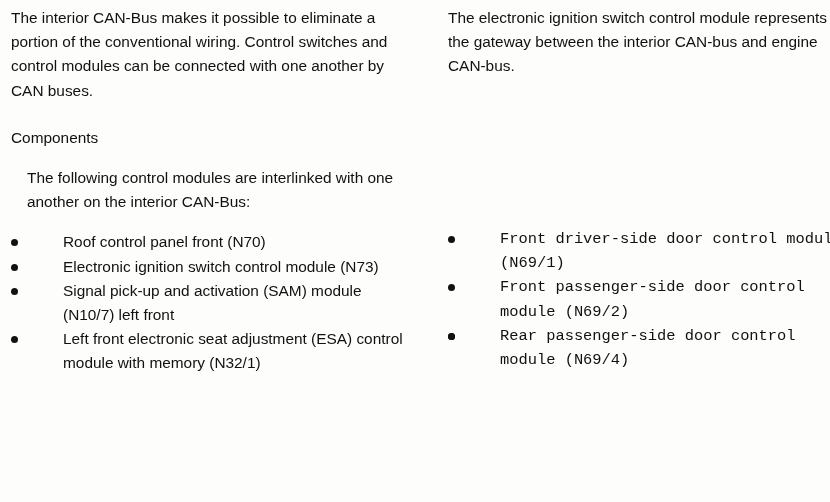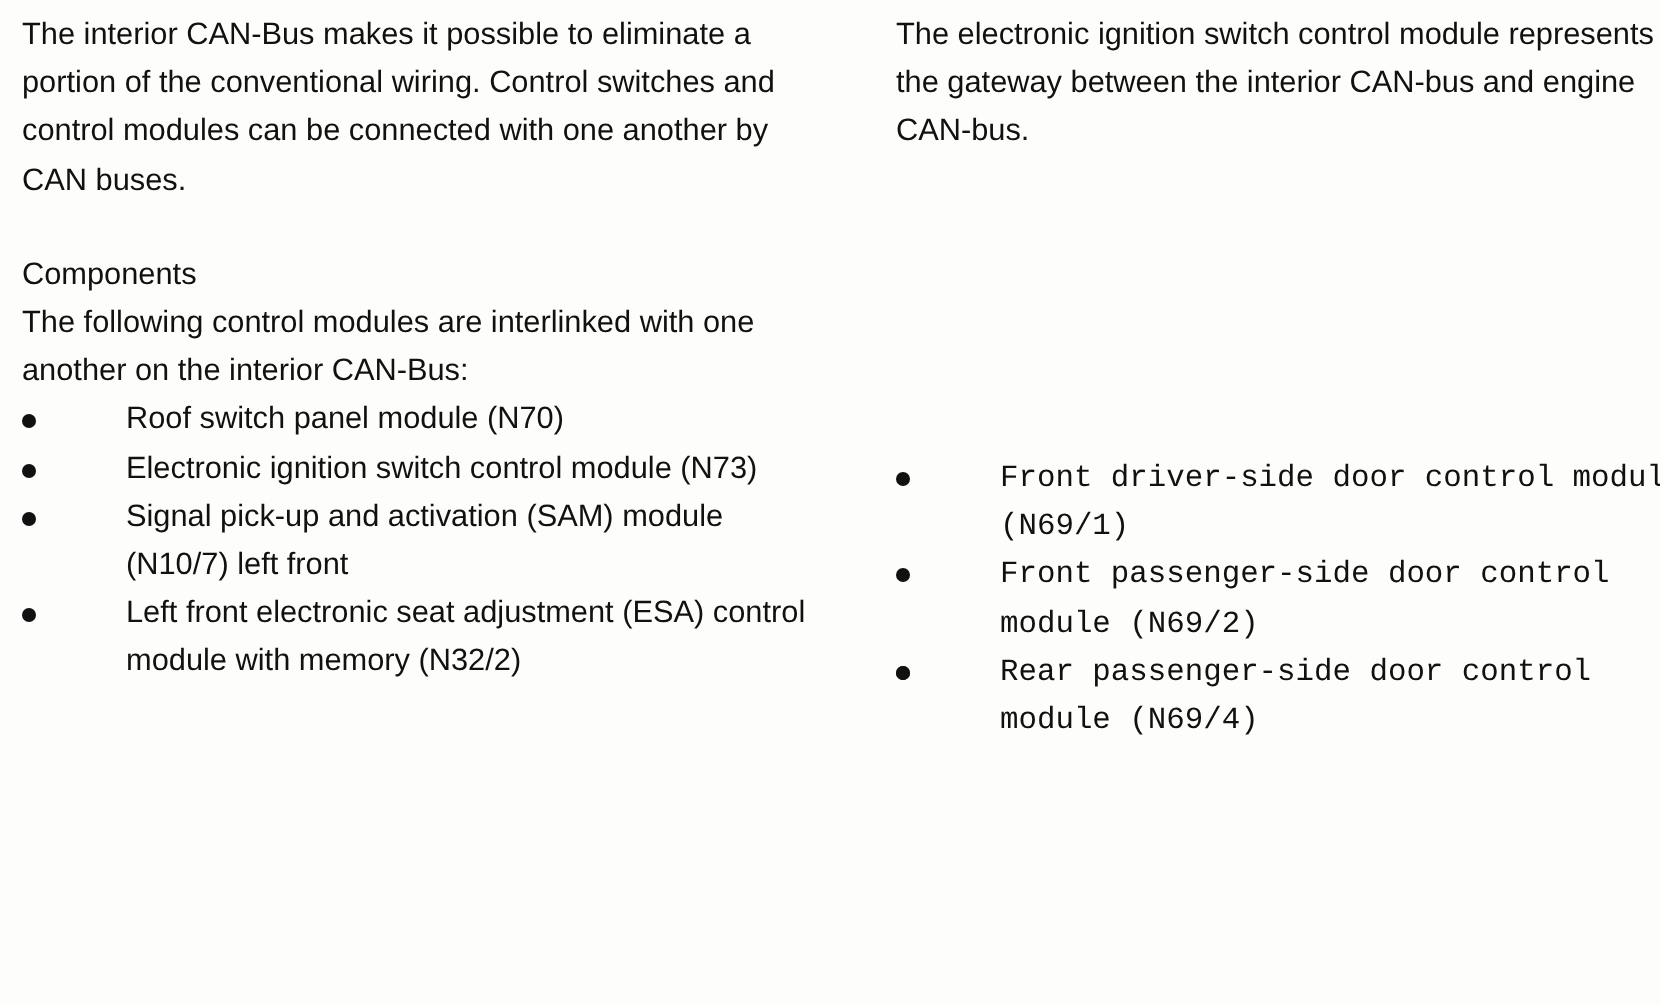--- a/index.html
+++ b/index.html
@@ -21,21 +21,21 @@
     position: absolute;
     top: 0;
   }
   .left { left: 11px; width: 400px; }
   .right { left: 448px; width: 394px; }
   .para { margin: 6px 0 3px 0; }
   .heading {
     font-weight: normal;
     margin: 23px 0 0 0;
   }
-  .intro { margin: 0; }
+  .intro { margin: 16px; }
   ul.bullets {
     list-style: none;
     margin: 0;
     padding: 0;
   }
   ul.bullets li {
     position: relative;
     padding-left: 52px;
   }
   ul.bullets li .dot {
@@ -56,24 +56,24 @@
   .right-list ul.bullets li { padding-left: 52px; font-family: Liberation Mono, monospace; }
 </style>
 </head>
 <body>
 
 <div class="col left">
   <p class="para">The interior CAN-Bus makes it possible to eliminate a portion of the conventional wiring. Control switches and control modules can be connected with one another by CAN buses.</p>
   <p class="heading">Components</p>
   <p class="intro">The following control modules are interlinked with one another on the interior CAN-Bus:</p>
   <ul class="bullets">
-    <li><span class="dot"></span><span>Roof switch panel module (N70)</span></li>
+    <li><span class="dot"></span><span>Roof control panel front (N70)</span></li>
     <li><span class="dot"></span><span>Electronic ignition switch control module (N73)</span></li>
     <li><span class="dot"></span><span>Signal pick-up and activation (SAM) module (N10/7) left front</span></li>
-    <li><span class="dot"></span><span>Left front electronic seat adjustment (ESA) control module with memory (N32/2)</span></li>
+    <li><span class="dot"></span><span>Left front electronic seat adjustment (ESA) control module with memory (N32/1)</span></li>
   </ul>
 </div>
 
 <div class="col right">
   <p class="para">The electronic ignition switch control module represents the gateway between the interior CAN-bus and engine CAN-bus.</p>
   <div class="right-list">
     <ul class="bullets">
       <li><span class="dot"></span><span>Front driver-side door control module (N69/1)</span></li>
       <li><span class="dot"></span><span>Front passenger-side door control module (N69/2)</span></li>
       <li><span class="dot"></span></li>

